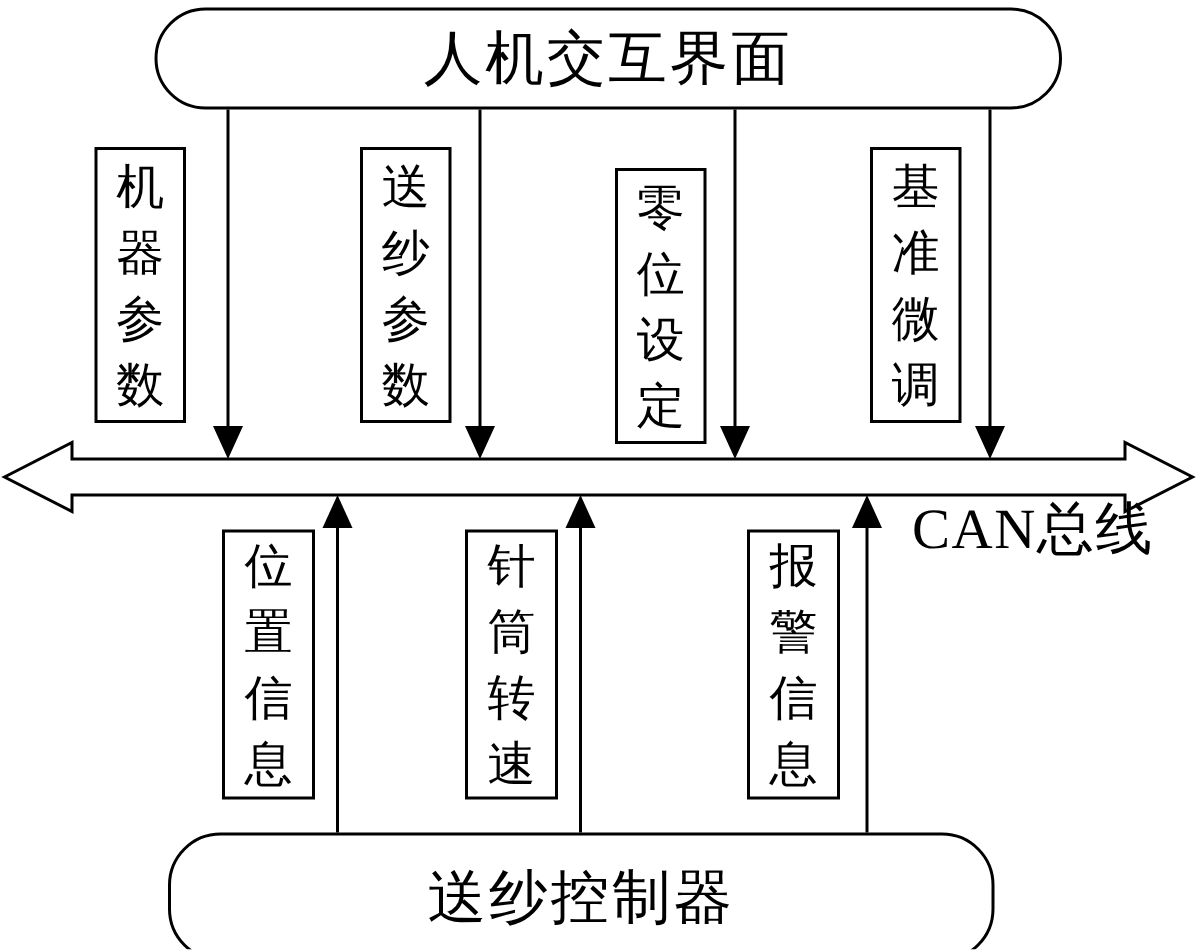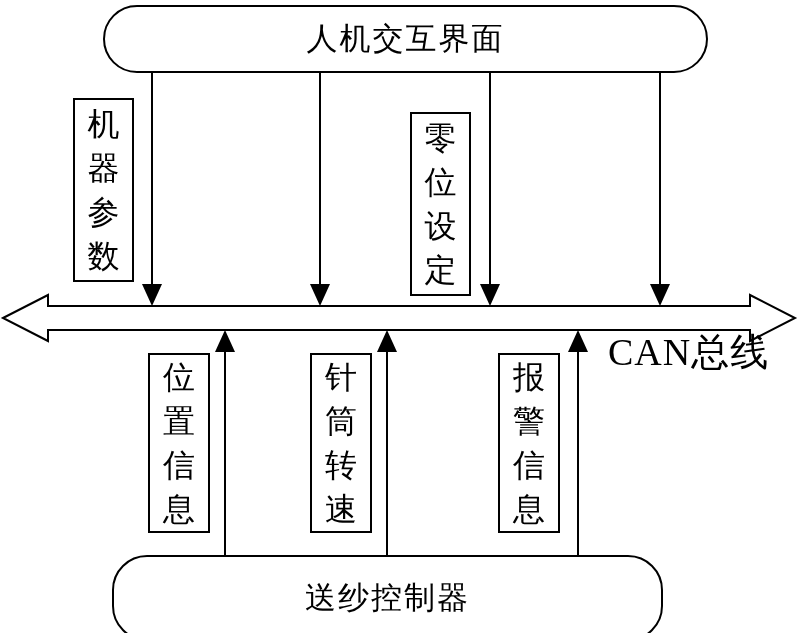--- a/index.html
+++ b/index.html
@@ -13,21 +13,21 @@
     overflow: hidden;
   }
   .layer { position: absolute; left: 0; top: 0; }
   .stadium {
     position: absolute;
     border: 2px solid #000000;
     background: #ffffff;
     display: flex;
     align-items: center;
     justify-content: center;
-    font-size: 31px;
+    font-size: 39px;
     letter-spacing: 2px;
     box-sizing: border-box;
   }
   .stadium.top    { left: 103px; top: 5px;   width: 605px; height: 68px; border-radius: 34px; }
   .stadium.bottom { left: 112px; top: 555px; width: 551px; height: 86px; border-radius: 35px; }
   .vbox {
     position: absolute;
     border: 2px solid #000000;
     background: #ffffff;
     box-sizing: border-box;
@@ -47,21 +47,21 @@
   }
   .bus-label {
     position: absolute;
     left: 608px;
     top: 327px;
     width: 150px;
     font-size: 38px;
     letter-spacing: 1px;
     white-space: nowrap;
   }
-  .d1 { left: 73px; }  .d2 { left: 240px; } .d3 { left: 410px; margin-top: 14px; } .d4 { left: 580px; }
+  .d1 { left: 63px; }  .d2 { left: 240px; } .d3 { left: 410px; margin-top: 14px; } .d4 { left: 580px; }
   .u1 { left: 148px; } .u2 { left: 310px; } .u3 { left: 498px; }
 </style>
 </head>
 <body>
 
 <div class="diagram">
 
   <svg class="layer" width="800" height="633" viewBox="0 0 800 633">
 
     <polygon points="3,318 48,295 48,306 750,306 750,295 795,318 750,341 750,330 48,330 48,341" fill="#ffffff" stroke="#000000" stroke-width="2"></polygon>
@@ -95,22 +95,28 @@
       <line x1="578" y1="555" x2="578" y2="348" stroke-width="2"></line>
       <polygon points="568,352 588,352 578,330" stroke="none"></polygon>
     </g>
   </svg>
 
   <div class="stadium top">人机交互界面</div>
 
   <div class="vbox down d1">
     <span>机器参数</span>
   </div>
+  <div class="vbox down d2">
+    <span>送纱参数</span>
+  </div>
   <div class="vbox down d3">
     <span>零位设定</span>
+  </div>
+  <div class="vbox down d4">
+    <span>基准微调</span>
   </div>
 
   <div class="bus-label">CAN总线</div>
 
   <div class="vbox up u1">
     <span>位置信息</span>
   </div>
   <div class="vbox up u3">
     <span>报警信息</span>
   </div>

